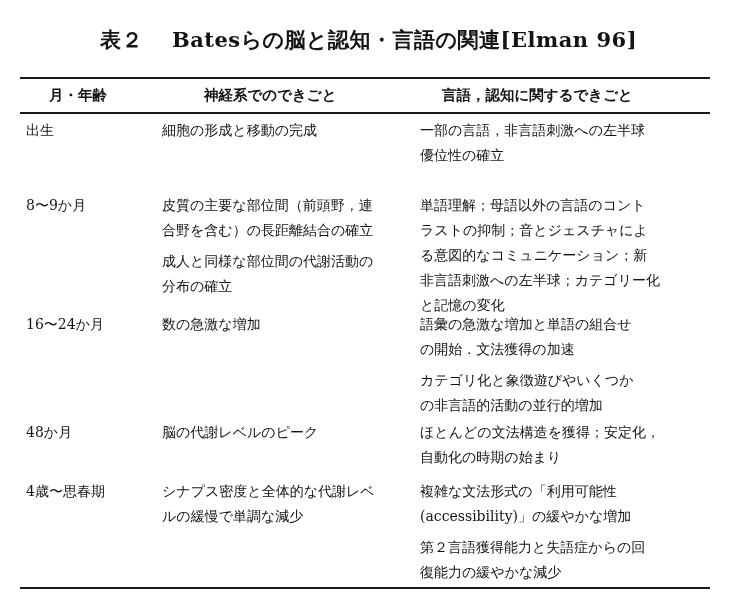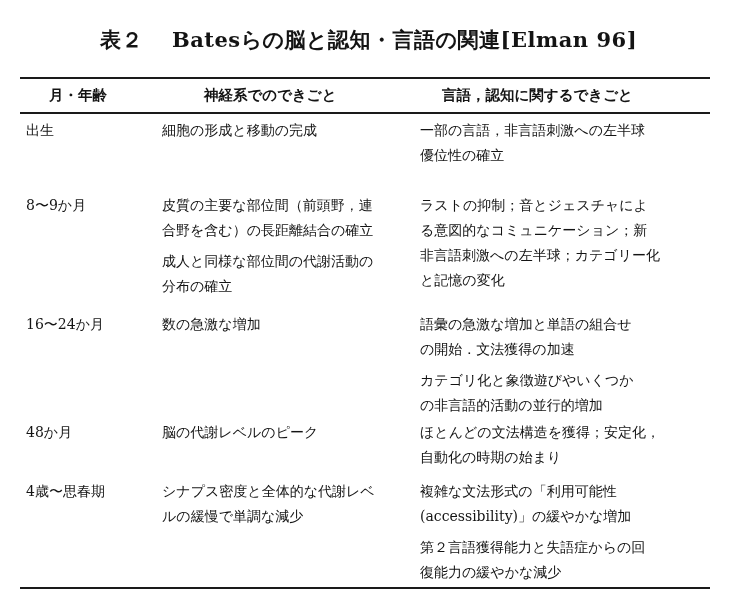--- a/index.html
+++ b/index.html
@@ -51,20 +51,21 @@
     <div class="row" style="top: 193px;">
       <div class="cell c1">8〜9か月</div>
       <div class="cell c2">
         <span class="line">皮質の主要な部位間（前頭野，連</span>
         <span class="line">合野を含む）の長距離結合の確立</span>
         <span class="gap"></span>
         <span class="line">成人と同様な部位間の代謝活動の</span>
         <span class="line">分布の確立</span>
       </div>
       <div class="cell c3">
+        <span class="line">単語理解；母語以外の言語のコント</span>
         <span class="line">ラストの抑制；音とジェスチャによ</span>
         <span class="line">る意図的なコミュニケーション；新</span>
         <span class="line">非言語刺激への左半球；カテゴリー化</span>
         <span class="line">と記憶の変化</span>
       </div>
     </div>
     <div class="row" style="top: 312px;">
       <div class="cell c1">16〜24か月</div>
       <div class="cell c2">
         <span class="line">数の急激な増加</span>

